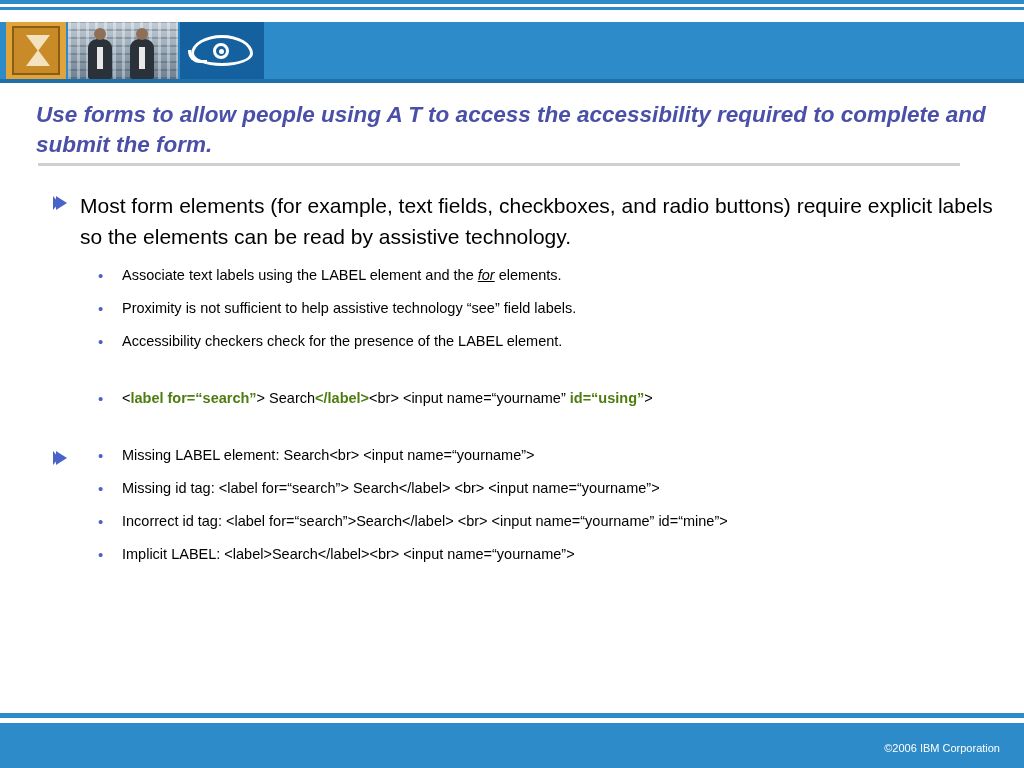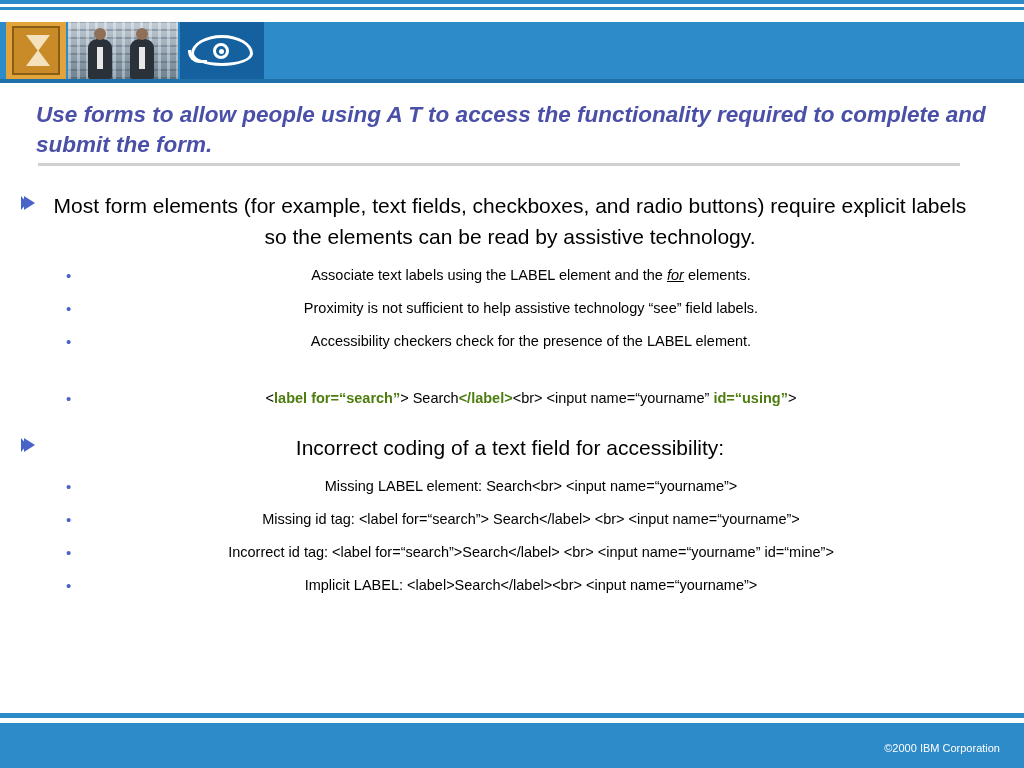--- a/index.html
+++ b/index.html
@@ -169,23 +169,22 @@
     left: 38px;
     width: 922px;
     height: 3px;
     background: #d0d0d0;
   }
 
   
   .content {
     position: absolute;
     top: 190px;
-    left: 22px;
+    left: 54px;
     width: 950px;
-    text-align: center;
   }
 
   .lvl1 {
     position: relative;
     padding-left: 26px;
     font-size: 21px;
     line-height: 31px;
     color: #000000;
     margin-bottom: 2px;
   }
@@ -278,21 +277,21 @@
 </div>
 
 <div class="img-tile tile-eye">
   <div class="eye-bg"></div>
   <div class="eye-outline"></div>
   <div class="eye-pupil"></div>
   <div class="eye-dot"></div>
   <div class="eye-tail"></div>
 </div>
 
-<div class="slide-title">Use forms to allow people using A T to access the functionality required to complete and submit the form.</div>
+<div class="slide-title">Use forms to allow people using A T to access the accessibility required to complete and submit the form.</div>
 <div class="title-rule"></div>
 
 <div class="content">
 
   <div>
     <div class="lvl1">
       <span class="arrow"></span>
       <span>Most form elements (for example, text fields, checkboxes, and radio buttons) require explicit labels so the elements can be read by assistive technology.</span>
     </div>
     <div class="lvl2">
@@ -316,21 +315,20 @@
       <span class="dot">•</span>
       <span><span>&lt;</span><span class="code-blue">label for=“search”</span><span>&gt; Search</span><span class="code-blue">&lt;/label&gt;</span><span>&lt;br&gt; &lt;input name=“yourname” </span><span class="code-blue">id=“using”</span><span>&gt;</span></span>
     </div>
   </div>
 
   <div class="gap-md"></div>
 
   <div>
     <div class="lvl1">
       <span class="arrow"></span>
-      <span>Incorrect coding of a text field for accessibility:</span>
     </div>
     <div class="lvl2">
       <span class="dot">•</span>
       <span>Missing LABEL element:  Search&lt;br&gt; &lt;input name=“yourname”&gt;</span>
     </div>
     <div class="lvl2">
       <span class="dot">•</span>
       <span>Missing id tag:  &lt;label for=“search”&gt; Search&lt;/label&gt; &lt;br&gt; &lt;input name=“yourname”&gt;</span>
     </div>
     <div class="lvl2">
@@ -341,13 +339,13 @@
       <span class="dot">•</span>
       <span>Implicit LABEL:  &lt;label&gt;Search&lt;/label&gt;&lt;br&gt; &lt;input name=“yourname”&gt;</span>
     </div>
   </div>
 
 </div>
 
 <div class="footer-line"></div>
 <div class="footer-band-top"></div>
 <div class="footer-band"></div>
-<div class="copyright">©2000 IBM Corporation</div>
+<div class="copyright">©2006 IBM Corporation</div>
 
 </body></html>

